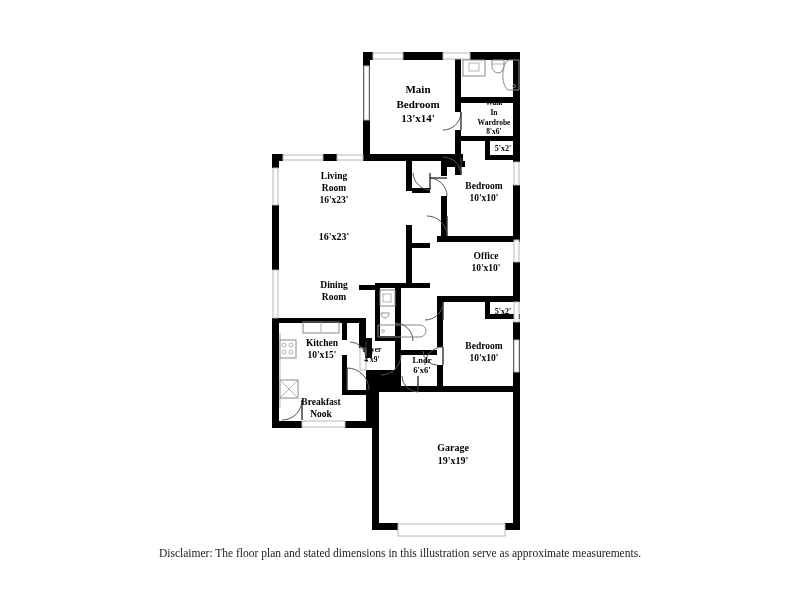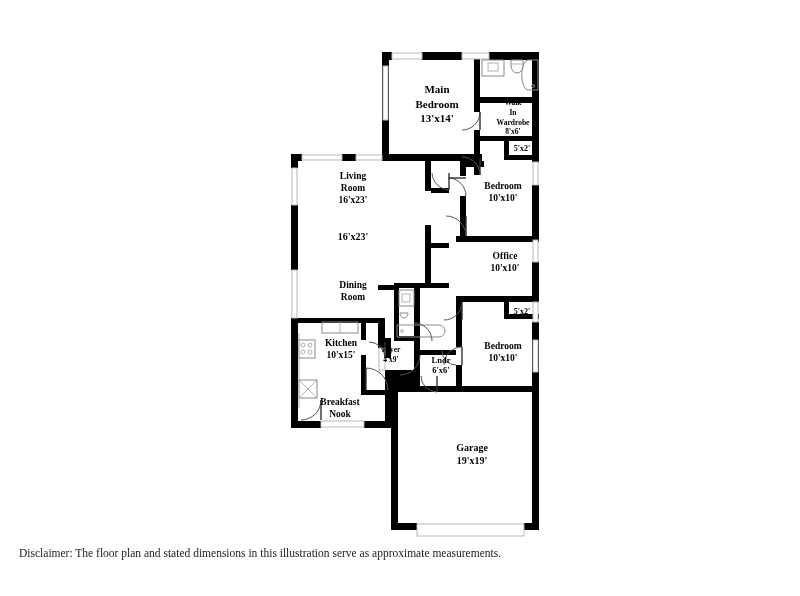--- a/index.html
+++ b/index.html
@@ -12,21 +12,20 @@
     height: 596px;
     position: relative;
     font-family: "Liberation Serif", "DejaVu Serif", serif;
     overflow: hidden;
   }
   #plan-root {
     position: absolute;
     left: 0; top: 0;
     width: 676px;
     height: 596px;
-    margin-left: 19px;
   }
   svg.floorplan {
     position: absolute;
     left: 0; top: 0;
     width: 800px;
     height: 596px;
   }
   .wall { fill: #000000; }
   .window-frame { fill: #ffffff; stroke: #b8b8b8; stroke-width: 1; }
   .fixture { fill: none; stroke: #8a8a8a; stroke-width: 1; }
@@ -38,21 +37,21 @@
     font-weight: bold;
     fill: #000000;
     text-anchor: middle;
     dominant-baseline: middle;
   }
   .disclaimer {
     position: absolute;
     left: 0;
     top: 546px;
     width: 800px;
-    text-align: left;
+    text-align: center;
     font-family: "Liberation Serif", "DejaVu Serif", serif;
     font-size: 11.5px;
     color: #1a1a1a;
     line-height: 15px;
   }
   .disclaimer div { white-space: nowrap; }
 </style>
 </head>
 <body>
 

